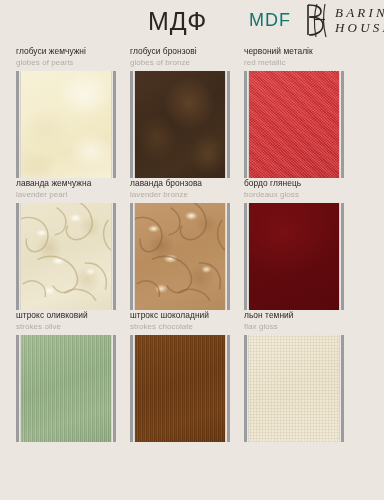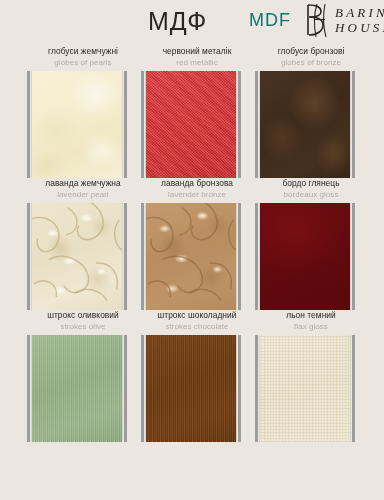--- a/index.html
+++ b/index.html
@@ -39,21 +39,21 @@
   }
   .brand-words span{
     font-family:"Liberation Serif", serif;
     font-size:13px; letter-spacing:3.2px; color:#2B2622; line-height:15px;font-style:italic;
   }
 
   
   .grid{
     position:absolute; left:0; top:46px; width:384px;
   }
-  .row{ display:flex; width:384px; padding-left:27px;text-align:center; }
+  .row{ display:flex; width:384px; padding-left:16px; }
   .cell{ width:112px; margin-right:2px; position:relative; }
 
   .lbl-ru{
     font-size:8.4px; color:#2C2723; line-height:11px;
     letter-spacing:0.05px; white-space:nowrap;
     font-family:"Liberation Sans", sans-serif;
   }
   .lbl-en{
     font-size:8px; color:#B3ACA6; line-height:11px;
     letter-spacing:0.05px; white-space:nowrap; margin-bottom:3px;
@@ -188,33 +188,33 @@
       <div class="cell">
         <div class="lbl-ru">глобуси жемчужні</div>
         <div class="lbl-en">globes of pearls</div>
         <div class="swatch">
           <div class="face f-globes-pearl"></div>
           <div class="edgeL"></div>
           <div class="edgeR"></div>
         </div>
       </div>
       <div class="cell">
+        <div class="lbl-ru">глобуси бронзові</div>
+        <div class="lbl-en">globes of bronze</div>
+        <div class="swatch">
+          <div class="face f-globes-bronze"></div>
+          <div class="edgeL"></div>
+          <div class="edgeR"></div>
+        </div>
+      </div>
+      <div class="cell">
         <div class="lbl-ru">червоний металік</div>
         <div class="lbl-en">red metallic</div>
         <div class="swatch">
           <div class="face f-red-metallic"></div>
-          <div class="edgeL"></div>
-          <div class="edgeR"></div>
-        </div>
-      </div>
-      <div class="cell">
-        <div class="lbl-ru">глобуси бронзові</div>
-        <div class="lbl-en">globes of bronze</div>
-        <div class="swatch">
-          <div class="face f-globes-bronze"></div>
           <div class="edgeL"></div>
           <div class="edgeR"></div>
         </div>
       </div>
     </div>
 
     <div class="row">
       <div class="cell">
         <div class="lbl-ru">лаванда жемчужна</div>
         <div class="lbl-en">lavender pearl</div>

